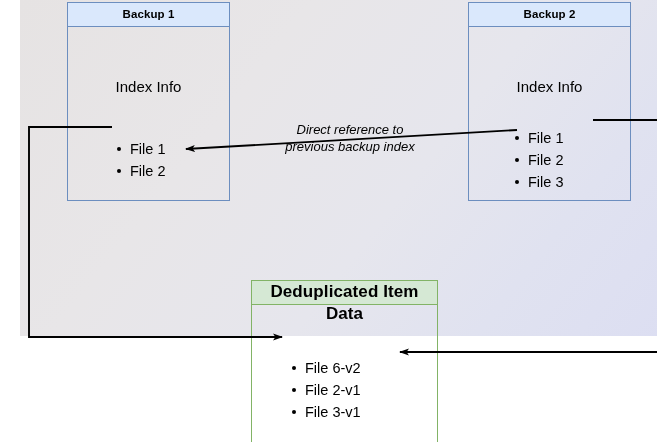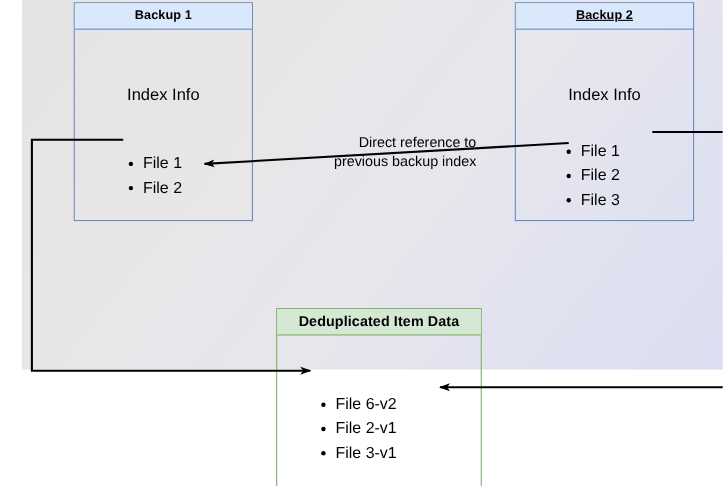--- a/index.html
+++ b/index.html
@@ -44,26 +44,26 @@
 
   .box.blue { border: 1.6px solid #6c8ebf; }
   .box.blue .box-hdr {
     background: #dae8fc;
     border-bottom: 1.6px solid #6c8ebf;
   }
   .box.green { border: 1.6px solid #82b366; }
   .box.green .box-hdr {
     background: #d5e8d4;
     border-bottom: 1.6px solid #82b366;
-    font-size: 13px;
+    font-size: 17px;
   }
 
   #backup1 { left: 47px; top: 2px; width: 163px; height: 199px; }
   #backup1 .box-body { height: 173px; }
-  #backup2 { left: 448px; top: 2px; width: 163px; height: 199px; text-decoration: underline; }
+  #backup2 { left: 448px; top: 2px; width: 163px; height: 199px; }
   #backup2 .box-body { height: 173px; }
   #dedup { left: 231px; top: 280px; width: 187px; height: 168px; }
   #dedup .box-body { height: 142px; }
 
   .index-title {
     position: absolute;
     left: 0; right: 0;
     top: 51px;
     text-align: center;
     font-size: 15px;
@@ -98,24 +98,25 @@
   #b1-list { left: 48px; top: 111px; }
   #b2-list { left: 45px; top: 100px; }
   #dd-list { left: 39px; top: 52px; }
 
   
   #caption {
     position: absolute;
     left: 247px;
     top: 121px;
     width: 166px;
-    text-align: right;
+    text-align: center;
     font-size: 13px;
     line-height: 17px;
     color: #000;
+    font-style: italic;
   }
 
   
   #wires {
     position: absolute;
     left: 0; top: 0;
     width: 657px;
     height: 442px;
     pointer-events: none;
   }

